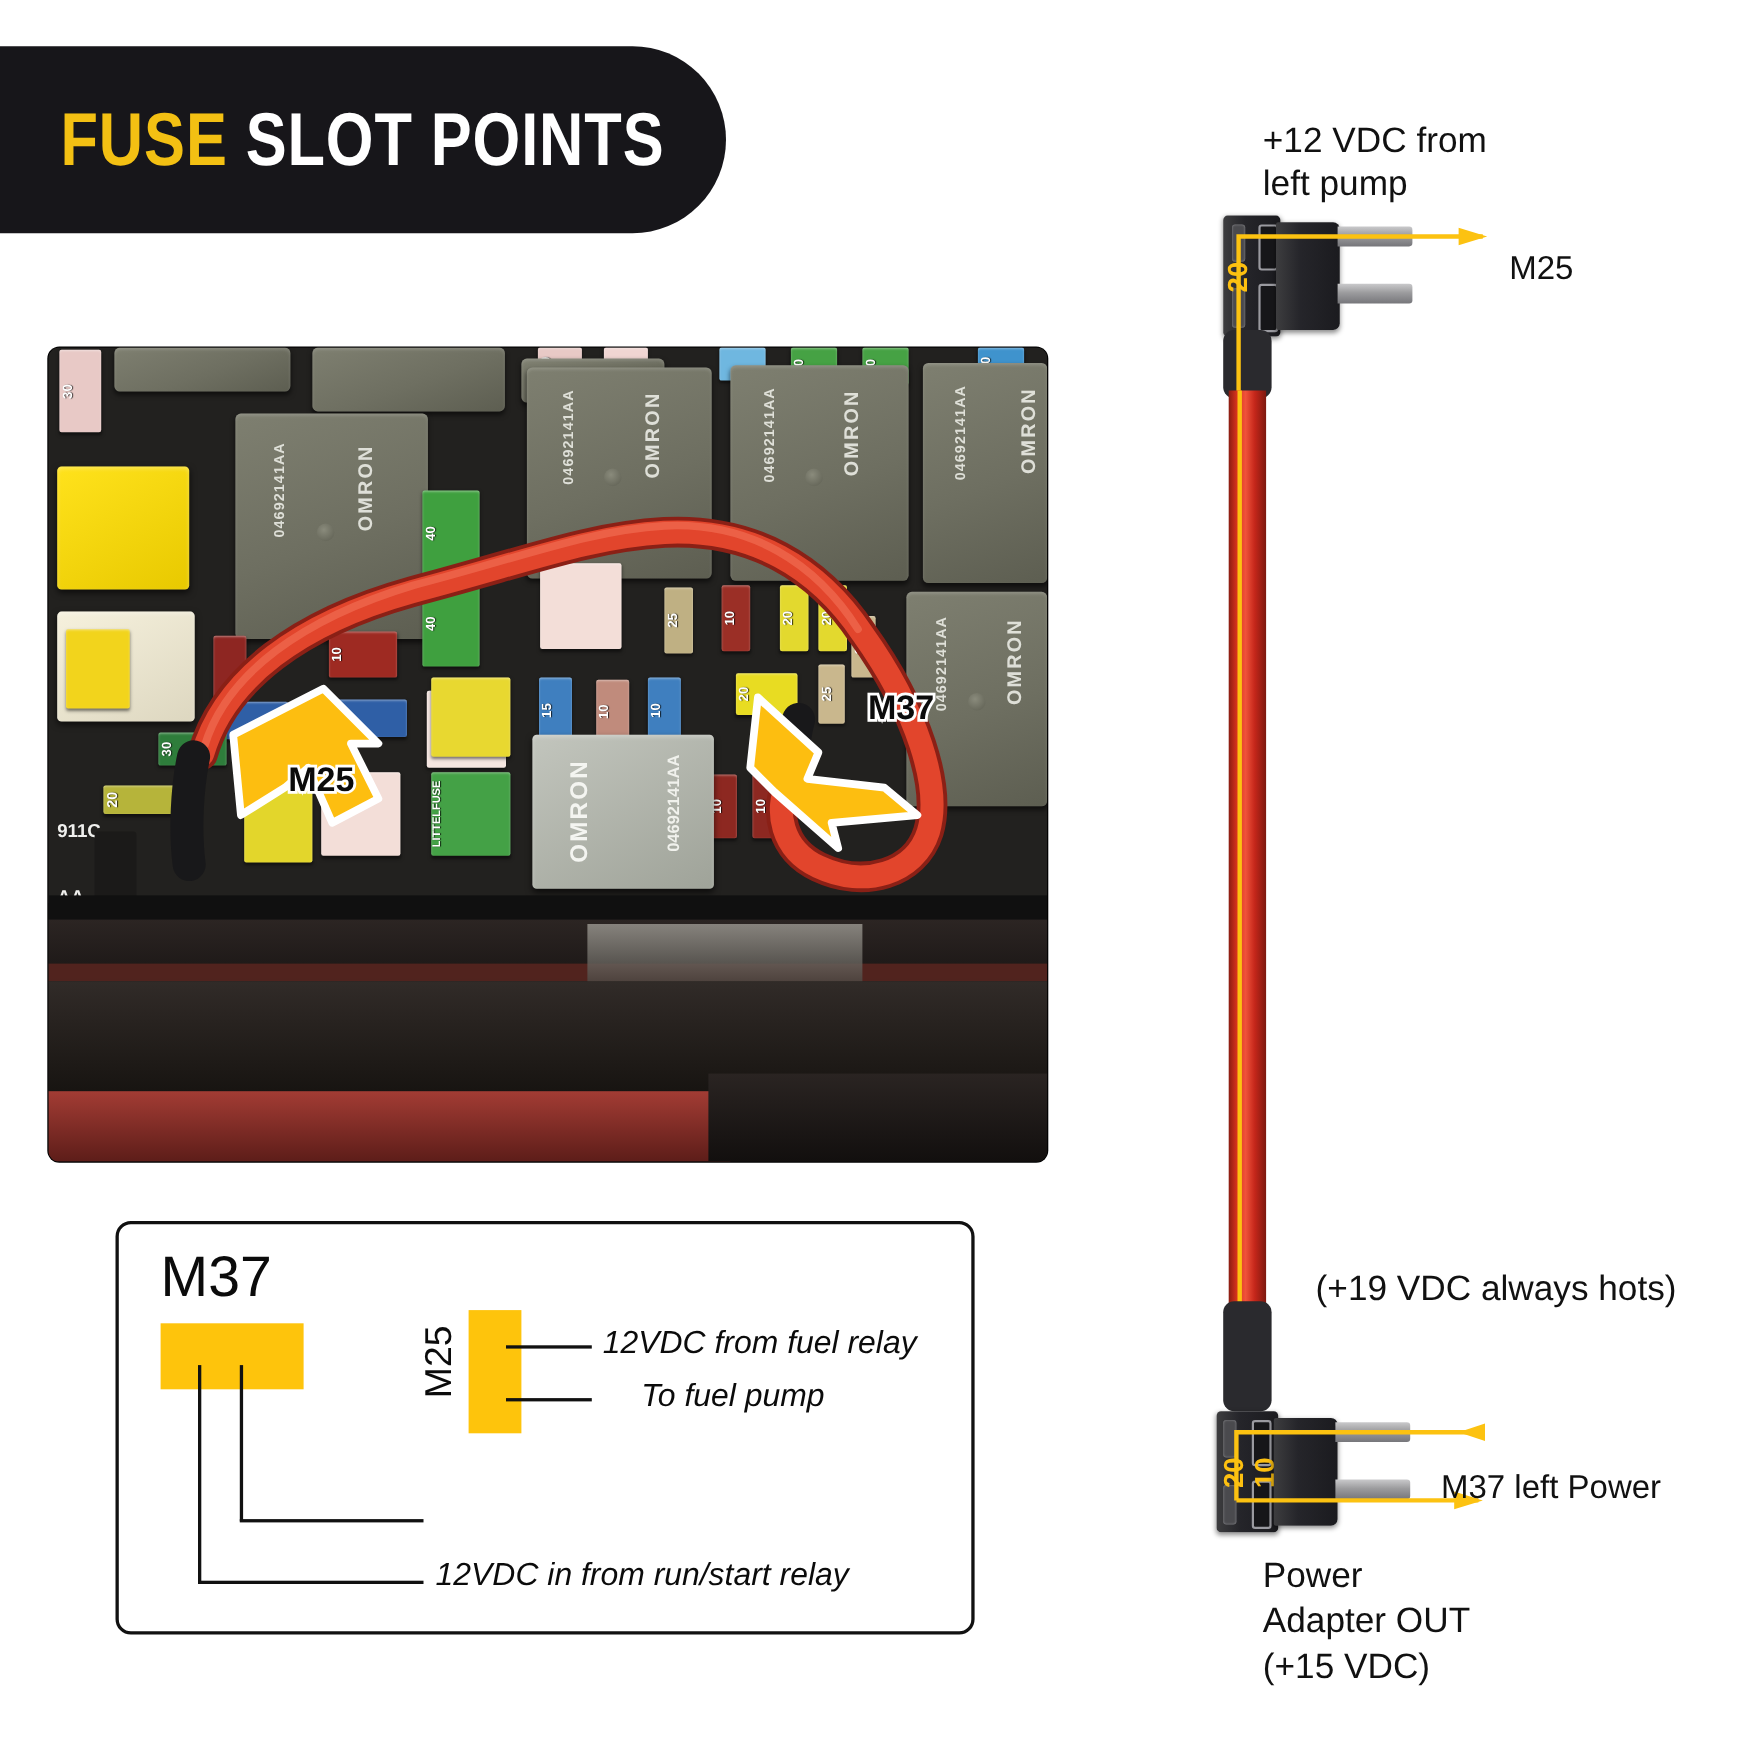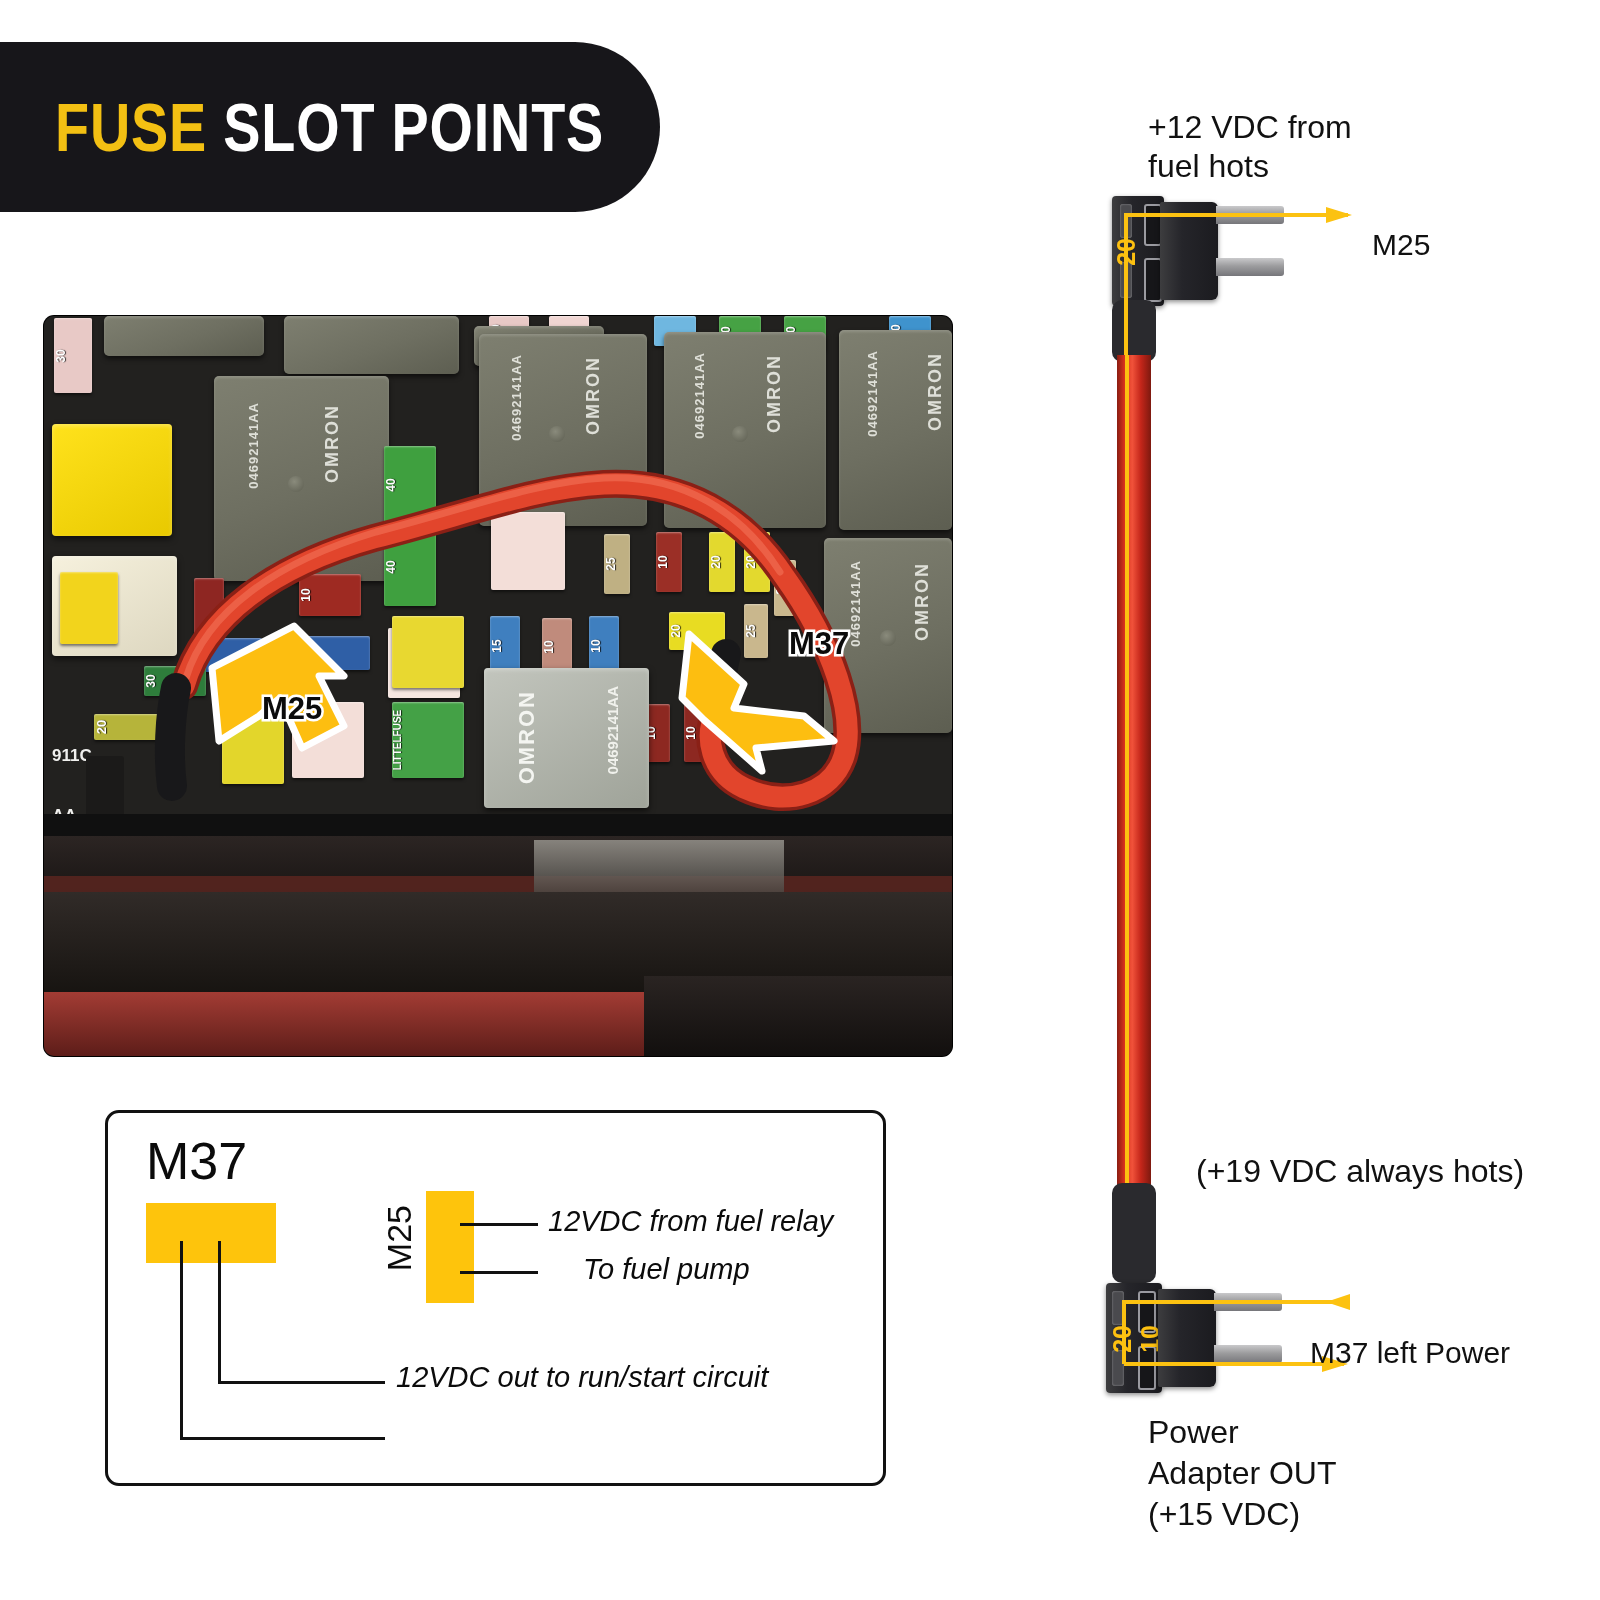--- a/index.html
+++ b/index.html
@@ -290,33 +290,33 @@
 
 <div id="legend-box">
 
   <div class="legend-label" style="left:38px;top:18px;font-size:52px;">M37</div>
   <div class="yel" style="position:absolute;left:38px;top:90px;width:130px;height:60px;"></div>
 
   <div class="lead" style="left:72px;top:128px;width:3px;height:198px;"></div>
   <div class="lead" style="left:72px;top:324px;width:205px;height:3px;"></div>
   <div class="lead" style="left:110px;top:128px;width:3px;height:142px;"></div>
   <div class="lead" style="left:110px;top:268px;width:167px;height:3px;"></div>
-  <div class="legend-small" style="left:288px;top:248px;">12VDC out to run/start circuit</div>
+  <div class="legend-small" style="left:288px;top:303px;">12VDC in from run/start relay</div>
 
   <div class="vrot" style="left:272px;top:92px;">M25</div>
   <div class="yel" style="position:absolute;left:318px;top:78px;width:48px;height:112px;"></div>
   <div class="lead" style="left:352px;top:110px;width:78px;height:3px;"></div>
   <div class="lead" style="left:352px;top:158px;width:78px;height:3px;"></div>
   <div class="legend-small" style="left:440px;top:92px;">12VDC from fuel relay</div>
   <div class="legend-small" style="left:440px;top:140px;margin-left:35px;">To fuel pump</div>
 </div>
 
 <div class="adp-label" style="left:1148px;top:108px;">
   <div>+12 VDC from</div>
-  <div>fuel hots</div>
+  <div>left pump</div>
 </div>
 
 <div>
   <div class="tap-body" style="left:1112px;top:196px;width:52px;height:110px;"></div>
   <div class="tap-slot lit" style="left:1120px;top:204px;width:12px;height:34px;"></div>
   <div class="tap-slot lit" style="left:1120px;top:262px;width:12px;height:36px;"></div>
   <div class="tap-slot" style="left:1144px;top:204px;width:14px;height:38px;border:2px solid #9a9aa0;background:#161619;"></div>
   <div class="tap-slot" style="left:1144px;top:258px;width:14px;height:40px;border:2px solid #9a9aa0;background:#161619;"></div>
   <div class="amp" style="left:1112px;top:238px;">20</div>
   <div class="tap-body" style="left:1160px;top:202px;width:58px;height:98px;border-radius:2px 6px 6px 2px;"></div>

